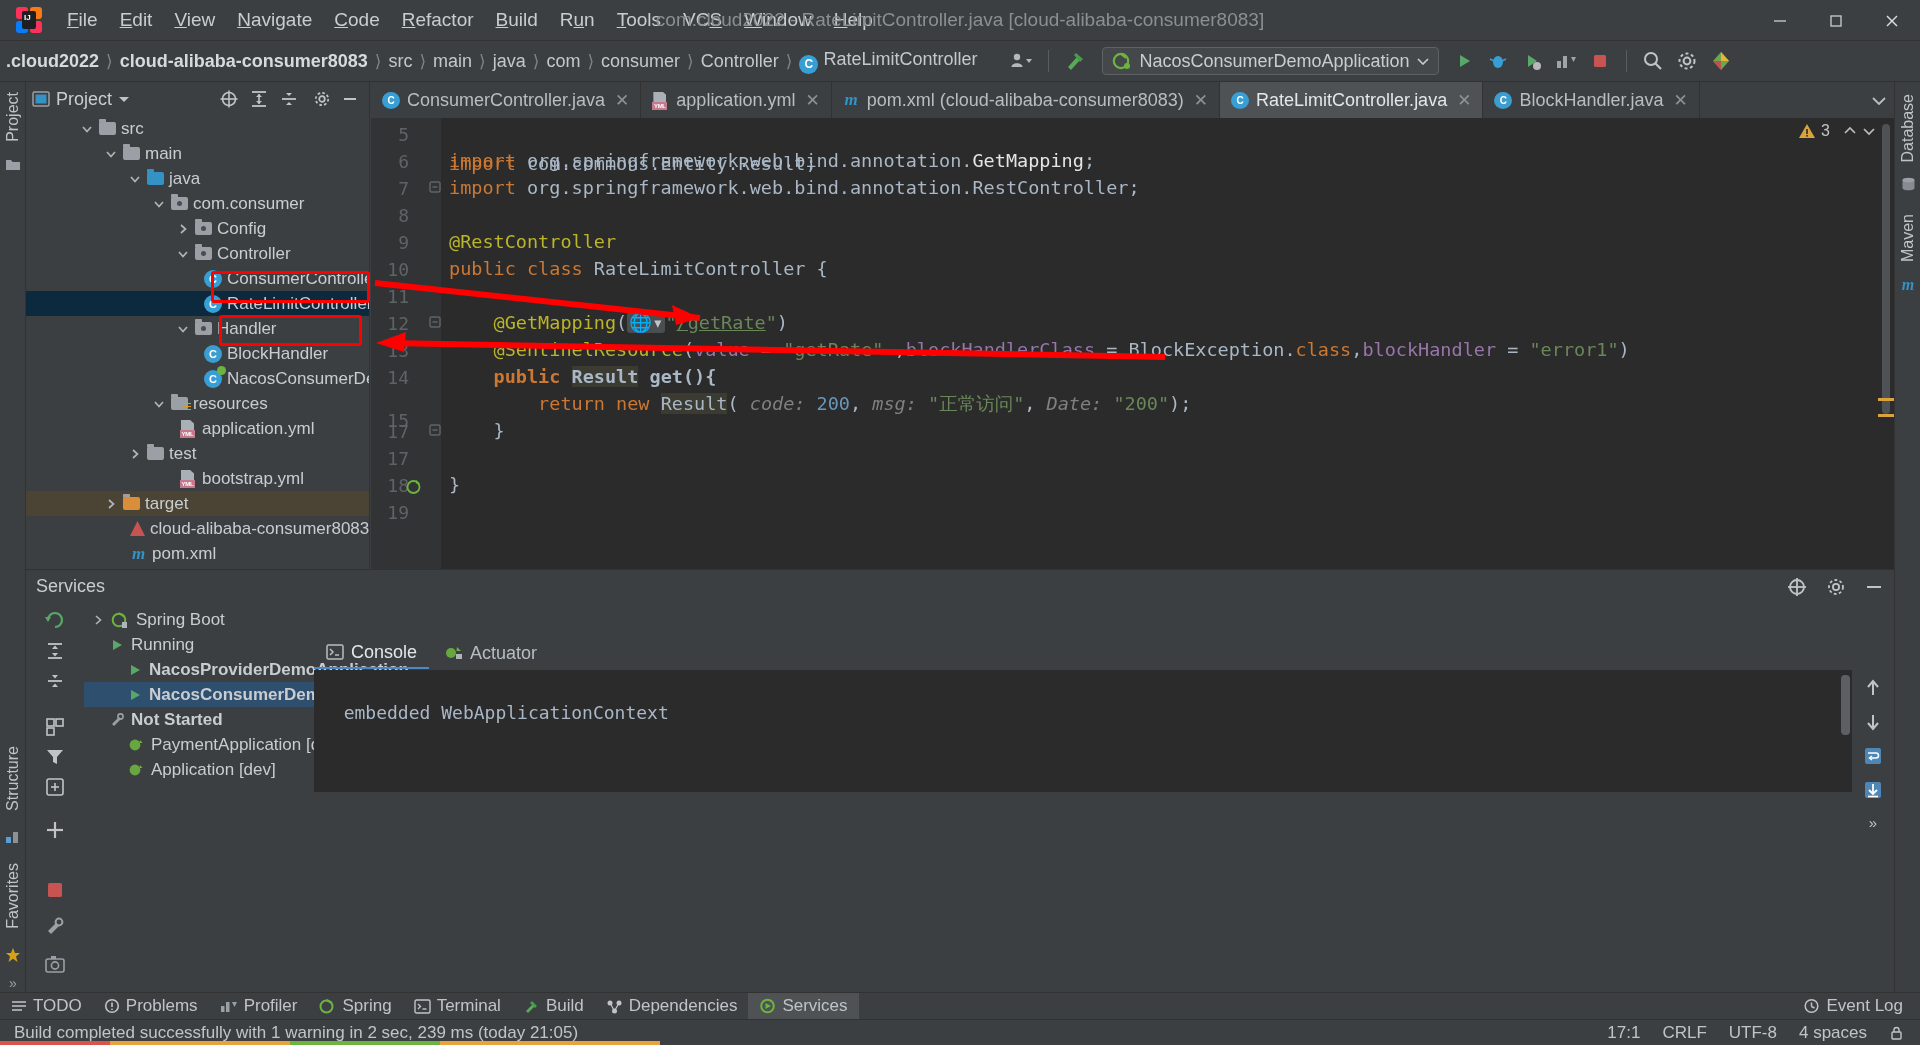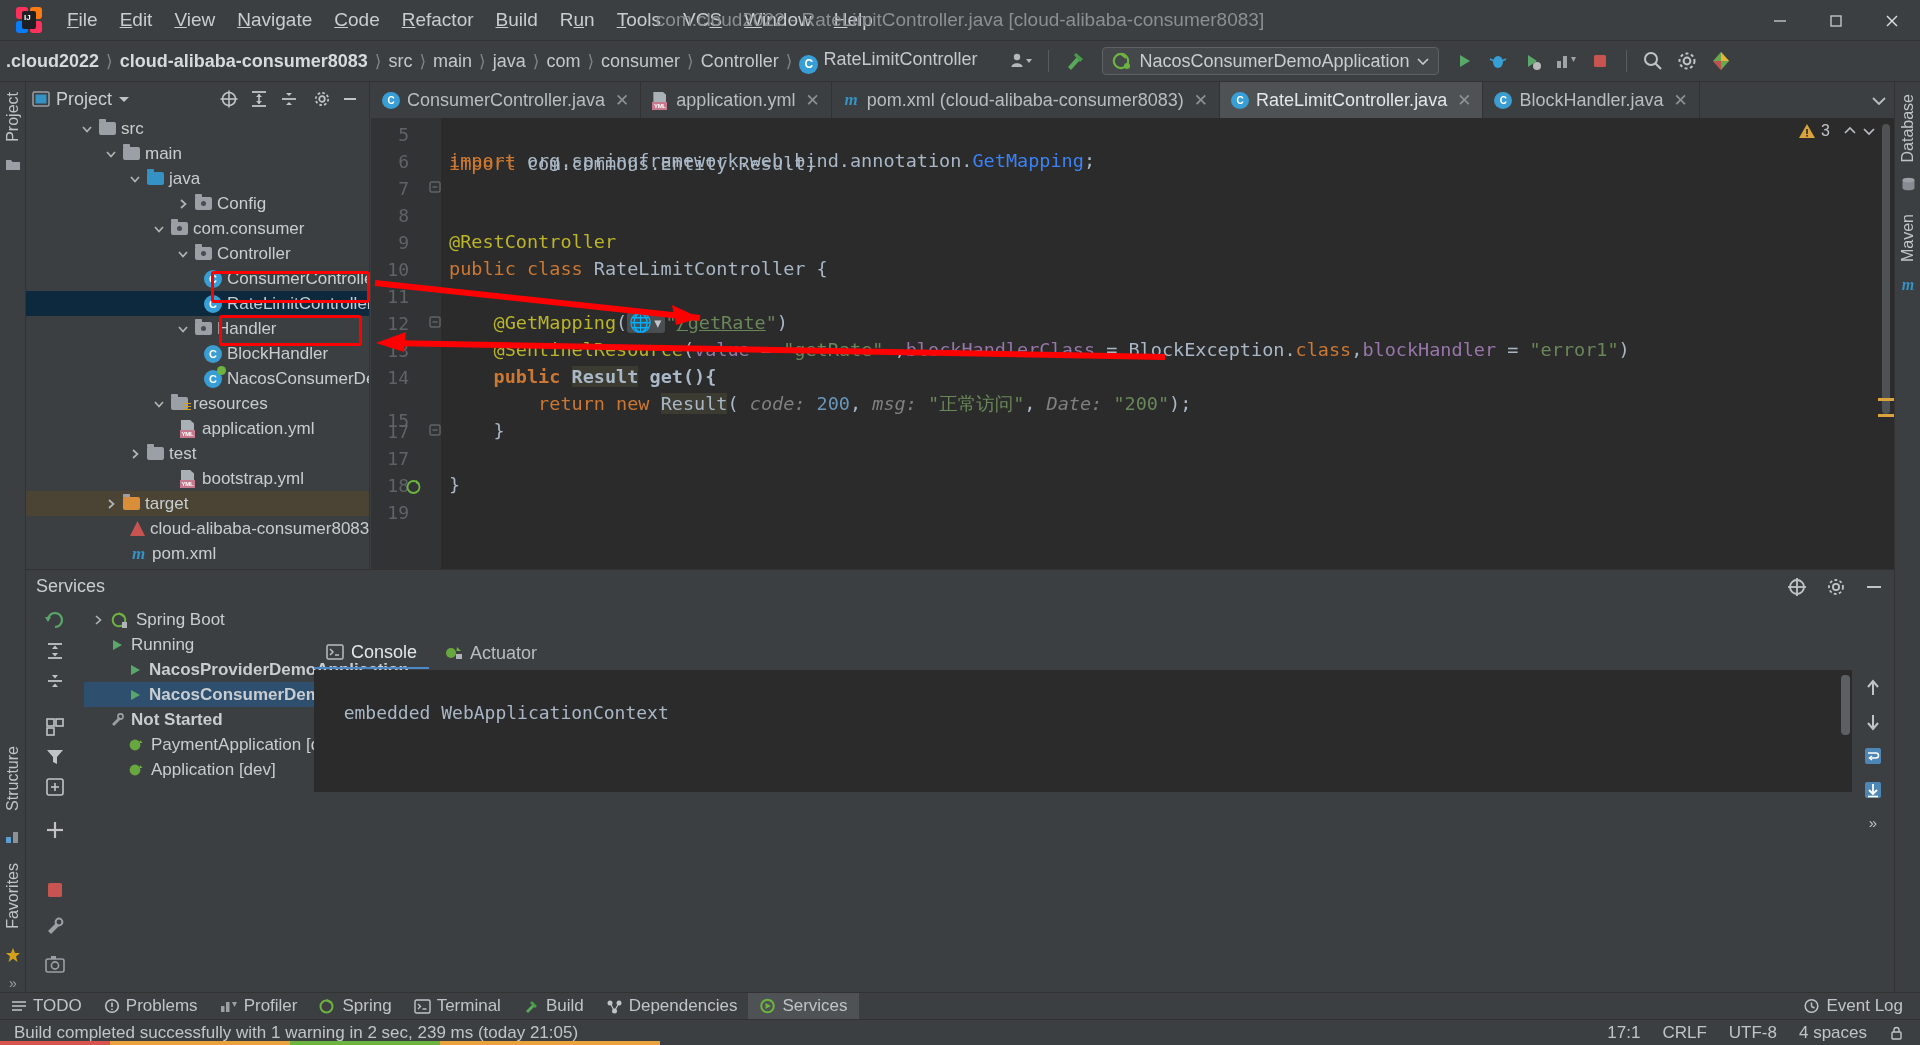--- a/index.html
+++ b/index.html
@@ -463,38 +463,38 @@
       <div class="trow" style="padding-left:102px;">
         <span class="arrow">
             <svg width="14" height="14" viewBox="0 0 14 14">
               <path d="M3 5 L7 9.5 L11 5" fill="none" stroke="#b0b4b8" stroke-width="1.7"></path>
             </svg>
           </span>
         <span class="folder blue" style="margin-left:5px;"></span>
         <span class="tlabel">java</span>
       </div>
 
+      <div class="trow" style="padding-left:126px;">
+        <span class="arrow">
+            <svg width="14" height="14" viewBox="0 0 14 14">
+              <path d="M3 5 L7 9.5 L11 5" fill="none" stroke="#b0b4b8" stroke-width="1.7"></path>
+            </svg>
+          </span>
+        <span class="folder pkg" style="margin-left:5px;"></span>
+        <span class="tlabel">com.consumer</span>
+      </div>
+
       <div class="trow" style="padding-left:150px;">
         <span class="arrow">
             <svg width="14" height="14" viewBox="0 0 14 14">
               <path d="M5 3 L9.5 7 L5 11" fill="none" stroke="#b0b4b8" stroke-width="1.7"></path>
             </svg>
           </span>
         <span class="folder pkg" style="margin-left:5px;"></span>
         <span class="tlabel">Config</span>
-      </div>
-
-      <div class="trow" style="padding-left:126px;">
-        <span class="arrow">
-            <svg width="14" height="14" viewBox="0 0 14 14">
-              <path d="M3 5 L7 9.5 L11 5" fill="none" stroke="#b0b4b8" stroke-width="1.7"></path>
-            </svg>
-          </span>
-        <span class="folder pkg" style="margin-left:5px;"></span>
-        <span class="tlabel">com.consumer</span>
       </div>
 
       <div class="trow" style="padding-left:150px;">
         <span class="arrow">
             <svg width="14" height="14" viewBox="0 0 14 14">
               <path d="M3 5 L7 9.5 L11 5" fill="none" stroke="#b0b4b8" stroke-width="1.7"></path>
             </svg>
           </span>
         <span class="folder pkg" style="margin-left:5px;"></span>
         <span class="tlabel">Controller</span>
@@ -669,21 +669,22 @@
         <span style="position:absolute;left:34px;top:360px;">
           <svg width="17" height="17" viewBox="0 0 17 17">
               <circle cx="8.5" cy="9" r="6" fill="none" stroke="#6db33f" stroke-width="1.8"></circle>
               <path d="M11 2 L15 5.5 L11 5.5 Z" fill="#6db33f"></path>
             </svg>
         </span>
       </div>
 
       <div class="code">
         <div class="cl" style="top:9px;margin-top:23px;"><span class="kw">import</span> com.commons.Entity.Result;</div>
-        <div class="cl" style="top:29px;"><span class="kw">import</span> org.springframework.web.bind.annotation.<span style="color:#3b82f6">GetMapping</span>;</div>
+        <div class="cl" style="top:29px;"><span class="kw">import</span> org.springframework.web.bind.annotation.<span style="color:#e5e5e5">GetMapping</span>;</div>
+        <div class="cl" style="top:56px;"><span class="kw">import</span> org.springframework.web.bind.annotation.<span style="color:#a9b7c6">RestController</span>;</div>
         <div class="cl" style="top:83px;"></div>
         <div class="cl" style="top:110px;"><span class="ann">@RestController</span></div>
         <div class="cl" style="top:137px;"><span class="kw">public class</span> <span class="cls">RateLimitController</span> {</div>
         <div class="cl" style="top:164px;"></div>
         <div class="cl" style="top:191px;">    <span class="ann">@GetMapping</span>(<span style="background:#4a4e50;border-radius:3px;padding:0 2px;color:#c0c4c8;">🌐▾</span><span class="str">"</span><span class="link">/getRate</span><span class="str">"</span>)</div>
         <div class="cl" style="top:218px;">    <span class="ann">@SentinelResource</span>(<span class="param">value</span> = <span class="str">"getRate"</span> ,<span class="param">blockHandlerClass</span> = BlockException.<span class="kw">class</span>,<span class="param">blockHandler</span> = <span class="str">"error1"</span>)</div>
         <div class="cl" style="top:245px;font-weight:bold;">    <span class="kw">public</span> <span class="fieldhl">Result</span> get(){</div>
         <div class="cl" style="top:272px;">        <span class="kw">return new</span> <span class="fieldhl">Result</span>( <span class="hint">code:</span> <span class="num">200</span>, <span class="hint">msg:</span> <span class="str">"正常访问"</span>, <span class="hint">Date:</span> <span class="str">"200"</span>);</div>
         <div class="cl" style="top:299px;">    }</div>
         <div class="cl" style="top:326px;"></div>

